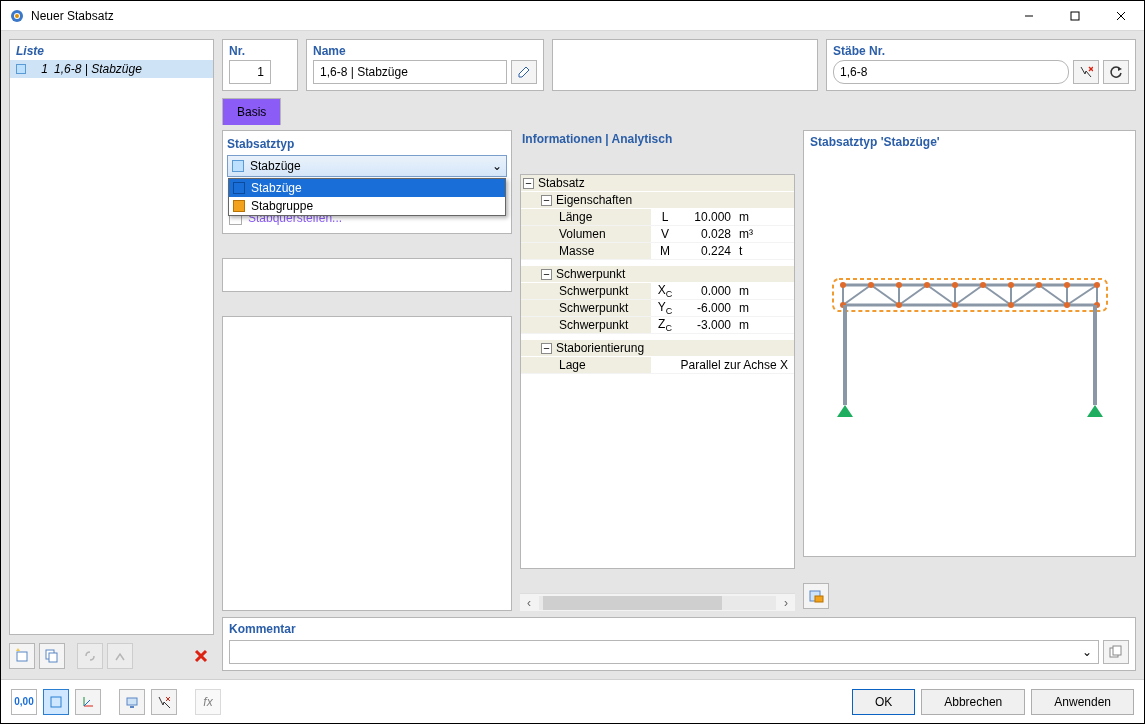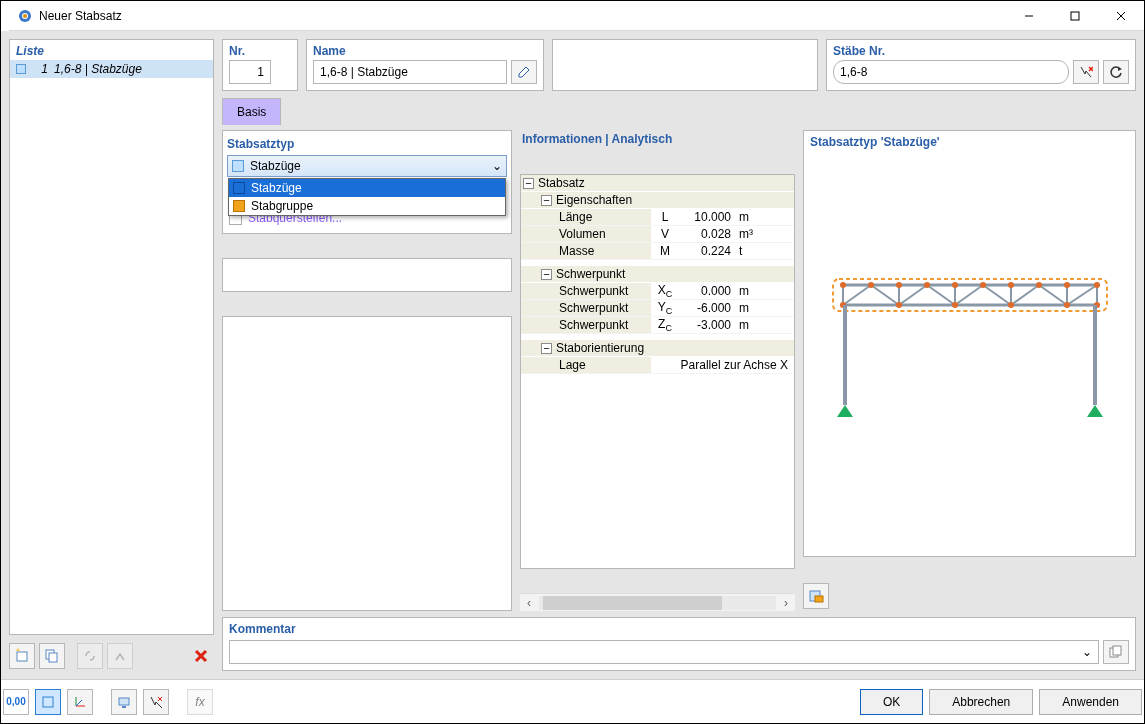--- a/index.html
+++ b/index.html
@@ -1,39 +1,39 @@
 <!DOCTYPE html>
 <html><head>
 <meta charset="utf-8">
 <style>
   * { box-sizing: border-box; font-family: "Segoe UI", Tahoma, sans-serif; font-size: 12px; }
   body { margin:0; background:#fff; color:#000; user-select:none; }
   .window { width:1145px; height:724px; border:1px solid #000; display:flex; flex-direction:column; background:#fff;}
-  .titlebar { height:30px; display:flex; align-items:center; padding:0 0 0 8px; border-bottom:1px solid #d9d9d9;margin-left:8px;}
+  .titlebar { height:30px; display:flex; align-items:center; padding:0 0 0 8px; border-bottom:1px solid #d9d9d9;}
   .titlebar .app-icon{width:16px;height:16px;margin-right:6px;display:inline-flex;align-items:center;justify-content:center;}
   .titlebar .title{flex:1;}
   .win-btn{width:46px;height:30px;display:flex;align-items:center;justify-content:center;}
   .body{flex:1;display:flex;flex-direction:column;background:#e5e5e5;padding:8px;gap:4px;}
   .main-row{flex:1;display:flex;gap:8px;min-height:0;}
   .left-col{width:205px;display:flex;flex-direction:column;gap:6px;}
   .right-col{flex:1;display:flex;flex-direction:column;gap:6px;min-width:0;}
   .panel{background:#fff;border:1px solid #b6b6b6;}
   .panel-header{color:#2b5ea8;font-weight:600;padding:4px 6px 2px 6px;}
   .list-body{flex:1;overflow:auto;}
   .list-item{display:flex;align-items:center;gap:6px;padding:2px 6px;background:#cfe3f7;height:18px;}
   .list-item .sq{width:10px;height:10px;background:#bde0ff;border:1px solid #5a9bd5;}
   .top-fields{display:flex;gap:8px;}
   .field-box{background:#fff;border:1px solid #b6b6b6;display:flex;flex-direction:column;}
   .field-box .lbl{color:#2b5ea8;font-weight:600;padding:4px 6px 2px 6px;}
   .field-row{display:flex;align-items:center;gap:4px;padding:0 6px 6px 6px;}
   .input{height:24px;border:1px solid #b6b6b6;background:#fff;padding:0 6px;display:flex;align-items:center;}
   .input.num{justify-content:flex-end;}
   .icon-btn{width:26px;height:24px;border:1px solid #b6b6b6;background:#f4f4f4;display:flex;align-items:center;justify-content:center;}
   .tabs{display:flex;background:#e5e5e5;}
-  .tab{padding:6px 14px;background:#c4b5fd;border:1px solid #b6b6b6;border-bottom:none;position:relative;top:1px;}
+  .tab{padding:6px 14px;background:#8b5cf6;border:1px solid #b6b6b6;border-bottom:none;position:relative;top:1px;}
   .content-row{flex:1;display:flex;gap:8px;min-height:0;}
   .col{display:flex;flex-direction:column;gap:24px;min-width:0;}
   .colA{width:290px;}
   .colB{width:275px;}
   .colC{flex:1;}
   .section{background:#fff;border:1px solid #b6b6b6;padding:4px;}
   .combo{height:22px;border:1px solid #7a9ecb;background:linear-gradient(#eaf2fb,#d4e6f9);display:flex;align-items:center;padding:9px 4px;gap:6px;position:relative;}
   .combo .sq{width:12px;height:12px;}
   .combo .chev{margin-left:auto;}
   .dropdown{position:absolute;left:0;right:0;top:22px;background:#fff;border:1px solid #666;box-shadow:2px 2px 4px rgba(0,0,0,.3);z-index:10;}
@@ -53,21 +53,21 @@
   .trow .val{flex:0 0 56px;text-align:right;padding-right:4px;}
   .trow .unit{flex:0 0 24px;padding-left:4px;}
   .trow.wide .val2{flex:1;text-align:right;padding-right:6px;}
   .glyph{width:11px;height:11px;border:1px solid #8a8a8a;background:#fff;display:flex;align-items:center;justify-content:center;line-height:1;font-size:11px;}
   .preview{background:#fff;border:1px solid #b6b6b6;flex:1;display:flex;flex-direction:column;}
   .preview-title{color:#2b5ea8;font-weight:600;padding:4px 6px;}
   .preview-canvas{flex:1;display:flex;align-items:center;justify-content:center;}
   .bottom-tools{display:flex;gap:4px;align-items:center;height:30px;}
   .tool{width:26px;height:26px;border:1px solid #b6b6b6;background:#f4f4f4;display:flex;align-items:center;justify-content:center;}
   .tool.disabled{opacity:.5;}
-  .footer{height:44px;background:#fff;display:flex;align-items:center;padding:0 2px;gap:6px;border-top:1px solid #d0d0d0;}
+  .footer{height:44px;background:#fff;display:flex;align-items:center;padding:0 10px;gap:6px;border-top:1px solid #d0d0d0;}
   .footer-spacer{flex:1;}
   .btn{height:26px;padding:0 22px;border:1px solid #adadad;background:#f0f0f0;display:flex;align-items:center;justify-content:center;}
   .btn.primary{border:1px solid #0a63c2;}
   .hscroll{height:18px;border-top:1px solid #ddd;display:flex;align-items:center;background:#f3f3f3;}
   .hscroll .arrow{width:18px;text-align:center;color:#666;}
   .hscroll .track{flex:1;background:#e9e9e9;height:14px;margin:0 1px;position:relative;}
   .hscroll .thumb{position:absolute;left:4px;right:54px;top:0;bottom:0;background:#cfcfcf;}
   svg{display:block;}
   .sub{font-size:9px;vertical-align:sub;}
 </style>

